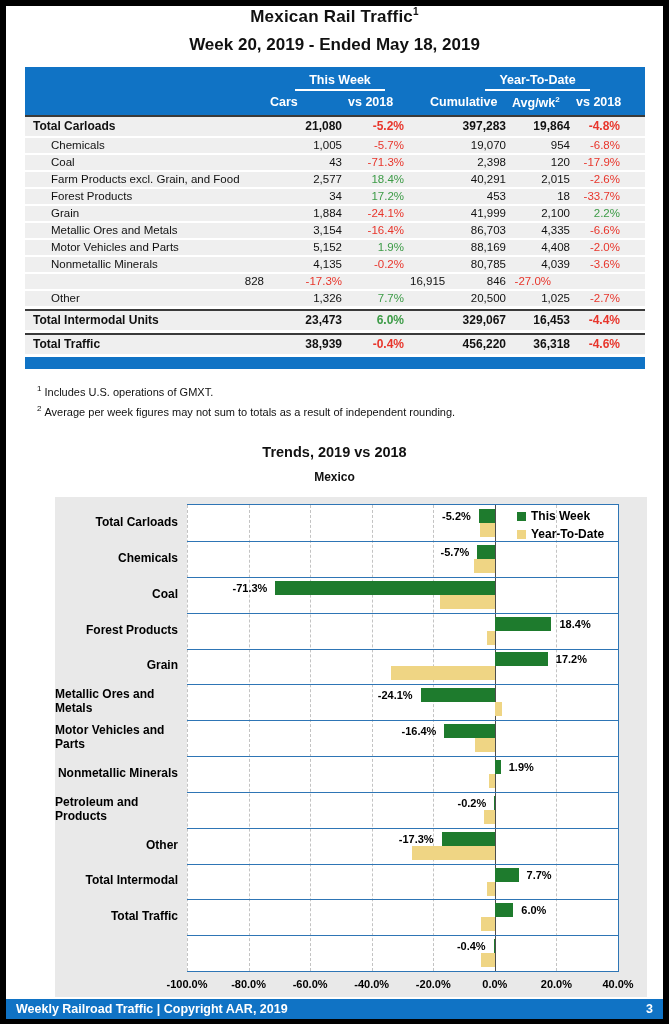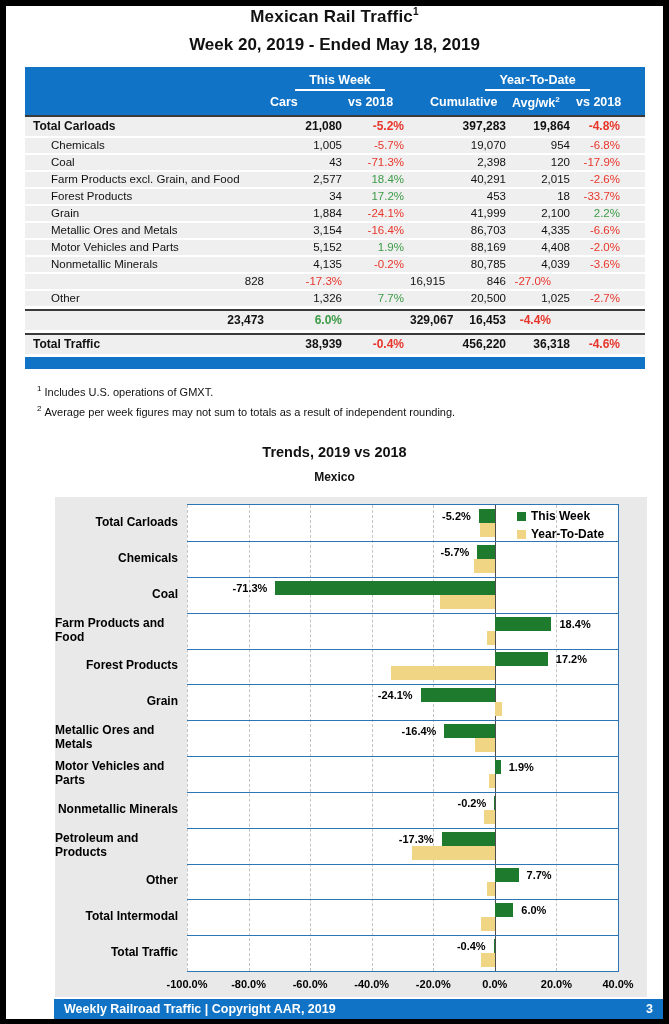--- a/index.html
+++ b/index.html
@@ -60,21 +60,21 @@
   .legend { position:absolute; top:4px; left:330px; }
   .legend-item { display:flex; align-items:center; margin-bottom:4px; }
   .legend-swatch { width:9px; height:9px; margin-right:5px; flex:none; }
   .legend-label { font-weight:bold; font-size:12px; color:#000; }
   .axis-row { position:relative; margin-left:132px; width:431px; height:25px; }
   .x-tick { position:absolute; top:6px; transform:translateX(-50%); font-weight:bold; font-size:11px; color:#000; white-space:nowrap; }
 
   
   .footer-bar { position:absolute; left:0; right:0; bottom:0; height:20px; background:#1073C5; color:#fff;
                 font-weight:bold; font-size:12.5px; display:flex; align-items:center; justify-content:space-between;
-                padding:0 10px; box-sizing:border-box;margin-left:48px; }
+                padding:0 10px; box-sizing:border-box; }
 </style>
 </head>
 <body>
 
 <div class="page">
 
   <div class="report-title"><span>Mexican Rail Traffic</span><sup>1</sup></div>
   <div class="report-subtitle">Week 20, 2019 - Ended May 18, 2019</div>
 
   <div class="rail-table">
@@ -188,20 +188,21 @@
         <div class="trow grid7">
           <div class="label">Other</div>
           <div class="num">1,326</div>
           <div class="num pos">7.7%</div>
           <div class=""></div>
           <div class="num">20,500</div>
           <div class="num">1,025</div>
           <div class="num last neg">-2.7%</div>
         </div>
         <div class="trow grid7 total">
+          <div class="label">Total Intermodal Units</div>
           <div class="num">23,473</div>
           <div class="num pos">6.0%</div>
           <div class=""></div>
           <div class="num">329,067</div>
           <div class="num">16,453</div>
           <div class="num last neg">-4.4%</div>
         </div>
         <div class="trow grid7 total">
           <div class="label">Total Traffic</div>
           <div class="num">38,939</div>
@@ -222,21 +223,20 @@
 
   <div class="chart-title">Trends, 2019 vs 2018</div>
   <div class="chart-subtitle">Mexico</div>
 
   <div class="figure">
     <div class="chart-grid">
       <div class="cat-labels" id="cat-labels">
           <div class="cat-label" style="height: 35.8462px;">Total Carloads</div>
           <div class="cat-label" style="height: 35.8462px;">Chemicals</div>
           <div class="cat-label" style="height: 35.8462px;">Coal</div>
-          <div class="cat-label" style="height: 35.8462px;">Farm Products and Food</div>
           <div class="cat-label" style="height: 35.8462px;">Forest Products</div>
           <div class="cat-label" style="height: 35.8462px;">Grain</div>
           <div class="cat-label" style="height: 35.8462px;">Metallic Ores and Metals</div>
           <div class="cat-label" style="height: 35.8462px;">Motor Vehicles and Parts</div>
           <div class="cat-label" style="height: 35.8462px;">Nonmetallic Minerals</div>
           <div class="cat-label" style="height: 35.8462px;">Petroleum and Products</div>
           <div class="cat-label" style="height: 35.8462px;">Other</div>
           <div class="cat-label" style="height: 35.8462px;">Total Intermodal</div>
           <div class="cat-label" style="height: 35.8462px;">Total Traffic</div>
         </div>

